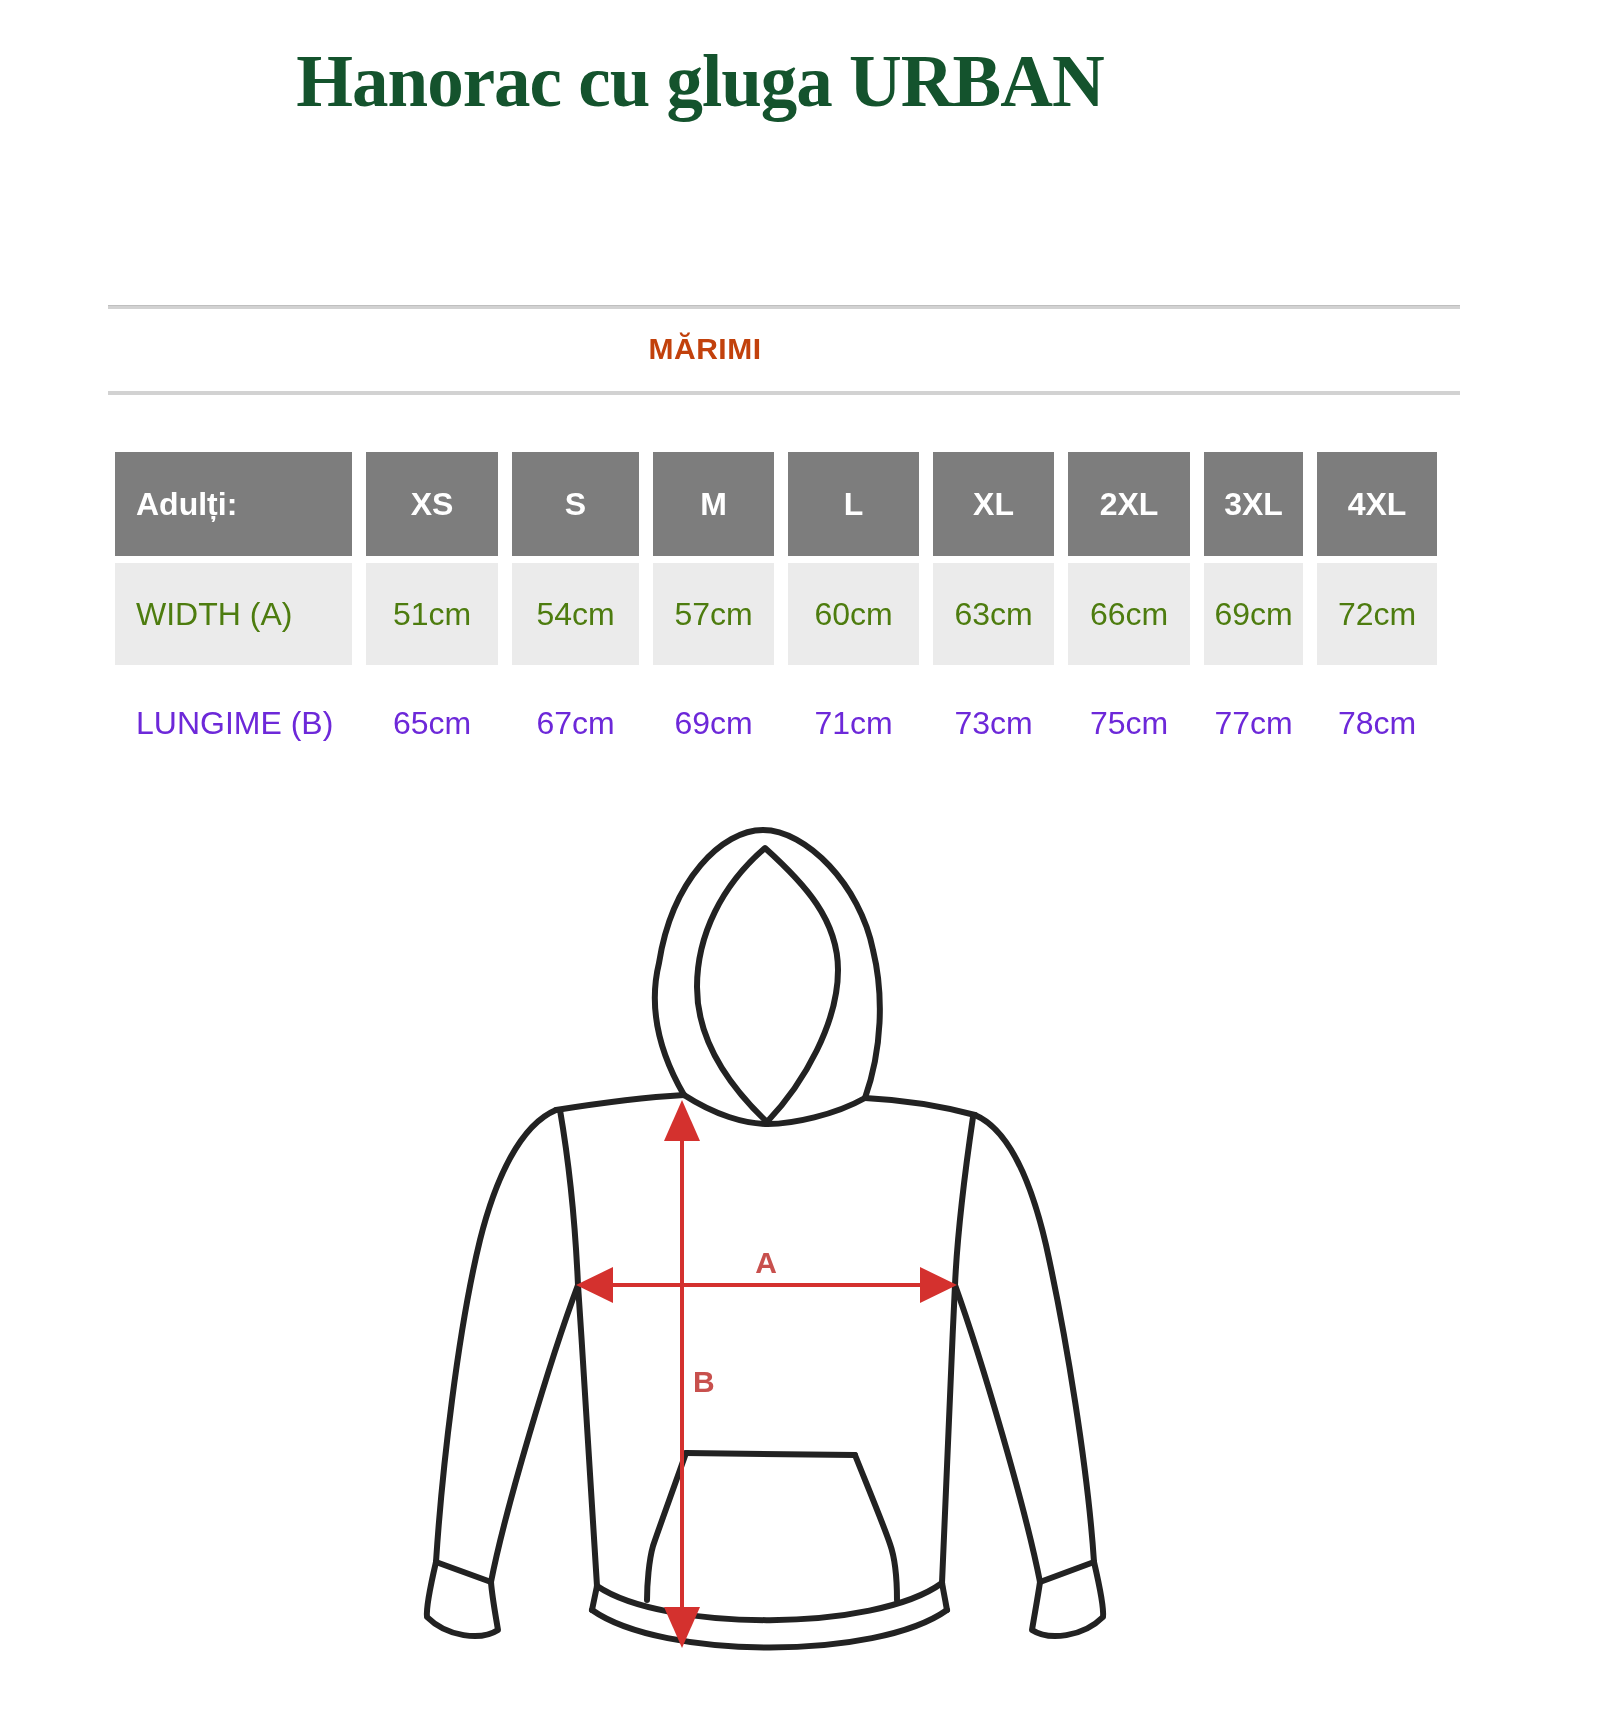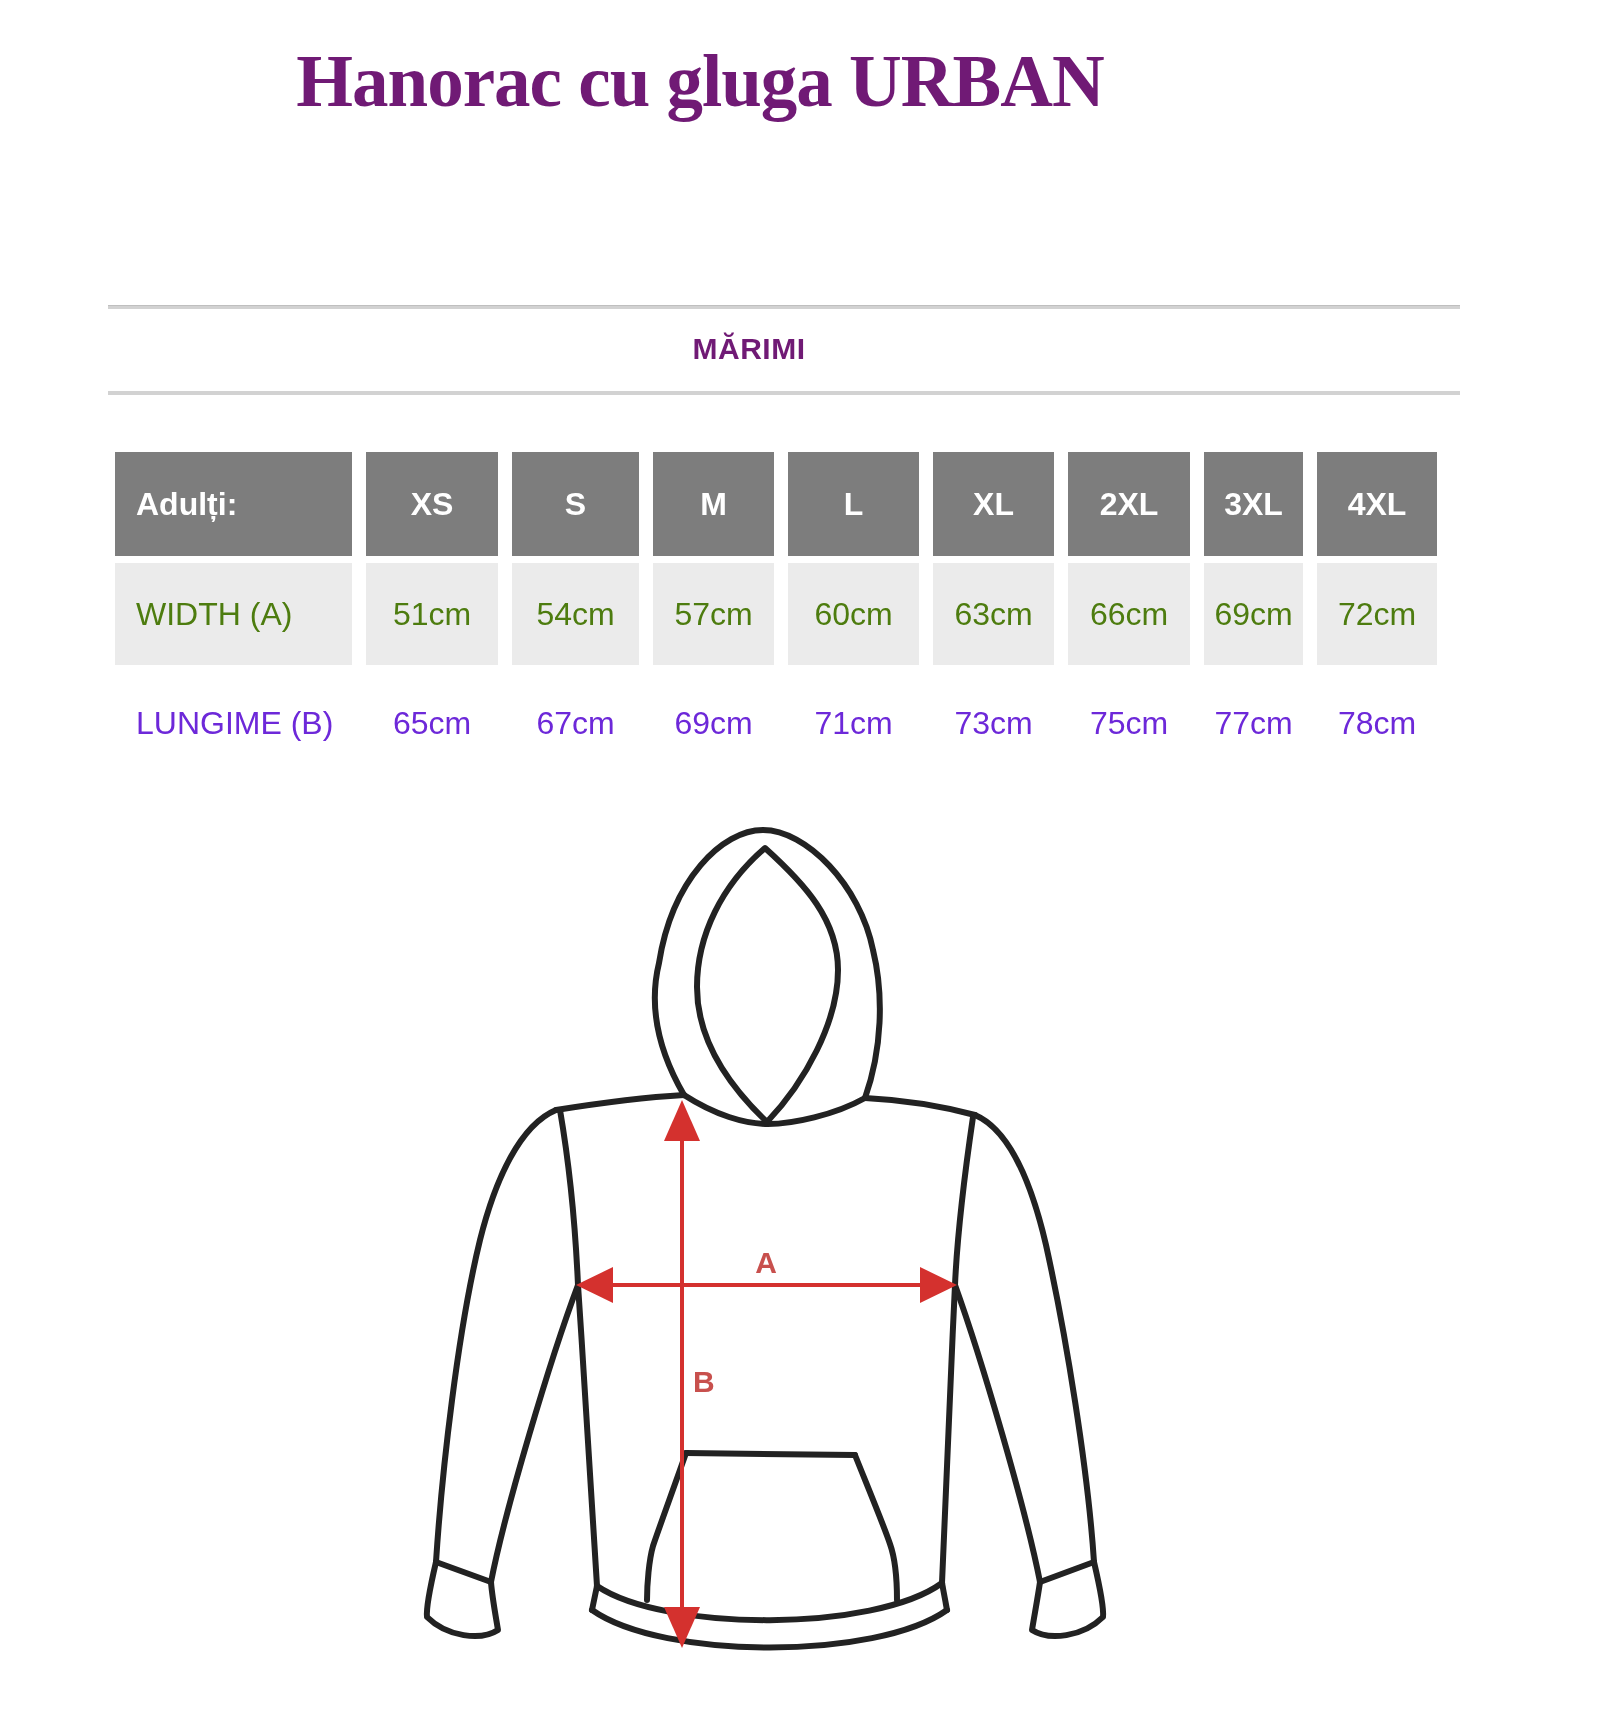--- a/index.html
+++ b/index.html
@@ -17,21 +17,21 @@
 
   
   .title-block {
     position: absolute;
     top: 34px;
     left: 0;
     width: 1400px;
     text-align: center;
     font-family: "Liberation Serif", serif;
     font-weight: bold;
-    color: #701a75;
+    color: #14532d;
     font-size: 73px;
     line-height: 95px;
     letter-spacing: -1px;
   }
 
   
   .rule {
     position: absolute;
     left: 108px;
     width: 1352px;
@@ -41,23 +41,22 @@
   .rule-bottom { top: 391px; height: 4px; }
 
   .section-heading {
     position: absolute;
     top: 332px;
     left: 0;
     width: 1410px;
     text-align: center;
     font-size: 30px;
     font-weight: bold;
-    color: #701a75;
+    color: #c2410c;
     letter-spacing: 0.5px;
-    padding-left: 44px;
   }
 
   
   table.size-table {
     position: absolute;
     left: 101px;
     top: 445px;
     border-collapse: separate;
     border-spacing: 14px 7px;
     table-layout: fixed;

